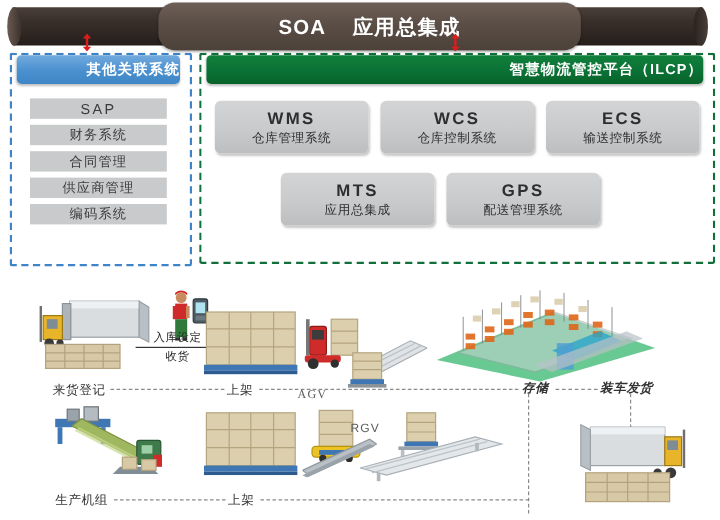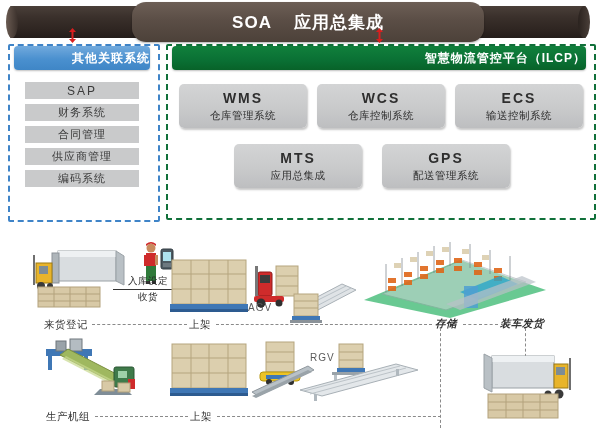--- a/index.html
+++ b/index.html
@@ -78,21 +78,21 @@
     height:17px;margin-bottom:5px;
     background:#c9cacb;
     display:flex;align-items:center;justify-content:center;
     font-size:11px;color:#3b3b3b;letter-spacing:1px;
   }
   .left-item.latin{font-size:12px;letter-spacing:2px;}
 
   
   .cards-row{position:absolute;display:flex;}
   .row1{left:179px;top:84px;gap:10px;}
-  .row2{left:234px;top:144px;gap:20px;}
+  .row2{left:234px;top:144px;gap:10px;}
   .card{
     width:128px;height:44px;
     background:linear-gradient(to bottom,#d3d4d5 0%,#c9cacb 55%,#bdbec0 100%);
     border-radius:5px;
     box-shadow:1px 2px 2px rgba(0,0,0,.22);
     display:flex;flex-direction:column;align-items:center;justify-content:center;
   }
   .card-code{font-size:14px;font-weight:bold;color:#2e2e2e;letter-spacing:2px;line-height:1.35;}
   .card-name{font-size:10.5px;color:#2e2e2e;letter-spacing:.5px;line-height:1.4;}
 
@@ -269,21 +269,21 @@
         <line x1="24" y1="14" x2="46" y2="14" stroke="#b5a57e"></line>
         <line x1="24" y1="24" x2="46" y2="24" stroke="#b5a57e"></line>
         <rect x="6" y="10" width="14" height="24" rx="2" fill="#cf2b2b" stroke="#8e1a1a"></rect>
         <rect x="8" y="13" width="10" height="8" fill="#3c3c3c"></rect>
         <rect x="3" y="4" width="3" height="30" fill="#777"></rect>
         <rect x="2" y="34" width="30" height="6" rx="2" fill="#cf2b2b"></rect>
         <circle cx="9" cy="41" r="4.5" fill="#2f2f2f"></circle>
         <circle cx="27" cy="41" r="3.5" fill="#2f2f2f"></circle>
       </svg>
     </div>
-    <div class="tag" style="left:248px;top:72px;">AGV</div>
+    <div class="tag" style="left:248px;top:94px;font-family:Liberation Serif, serif;">AGV</div>
 
     <div class="scene" style="left:300px;top:52px;">
       <svg width="56" height="34" viewBox="0 0 56 34">
         <polygon points="0,24 42,2 56,8 14,30" fill="#dfe3e6" stroke="#a8b0b6"></polygon>
         <line x1="4" y1="25" x2="46" y2="4" stroke="#b9c1c7"></line>
         <line x1="9" y1="28" x2="51" y2="6" stroke="#b9c1c7"></line>
       </svg>
     </div>
 
     <div class="scene" style="left:288px;top:62px;">
@@ -390,21 +390,21 @@
         <line x1="14" y1="12" x2="42" y2="12" stroke="#b5a57e"></line>
         <line x1="14" y1="22" x2="42" y2="22" stroke="#b5a57e"></line>
         <rect x="8" y="32" width="40" height="9" rx="3" fill="#ecc327" stroke="#b8960f"></rect>
         <rect x="14" y="35" width="26" height="4" fill="#3f77b5"></rect>
         <circle cx="17" cy="42" r="3" fill="#2f2f2f"></circle>
         <circle cx="39" cy="42" r="3" fill="#2f2f2f"></circle>
         <polygon points="0,52 56,26 62,30 6,56" fill="#b9c1c7" stroke="#8f979d"></polygon>
         <polygon points="0,56 56,30 60,32 4,58" fill="#9aa3a9"></polygon>
       </svg>
     </div>
-    <div class="tag" style="left:292px;top:122px;margin-left:18px;">RGV</div>
+    <div class="tag" style="left:292px;top:122px;">RGV</div>
 
     <div class="scene" style="left:330px;top:112px;">
       <svg width="44" height="40" viewBox="0 0 44 40">
         <rect x="9" y="2" width="24" height="24" fill="#dccfae" stroke="#b5a57e"></rect>
         <line x1="9" y1="10" x2="33" y2="10" stroke="#b5a57e"></line>
         <line x1="9" y1="18" x2="33" y2="18" stroke="#b5a57e"></line>
         <rect x="7" y="26" width="28" height="4" fill="#3f77b5"></rect>
         <rect x="2" y="30" width="40" height="3" fill="#9aa3a9"></rect>
         <rect x="4" y="33" width="3" height="6" fill="#b9c1c7"></rect>
         <rect x="36" y="33" width="3" height="6" fill="#b9c1c7"></rect>

